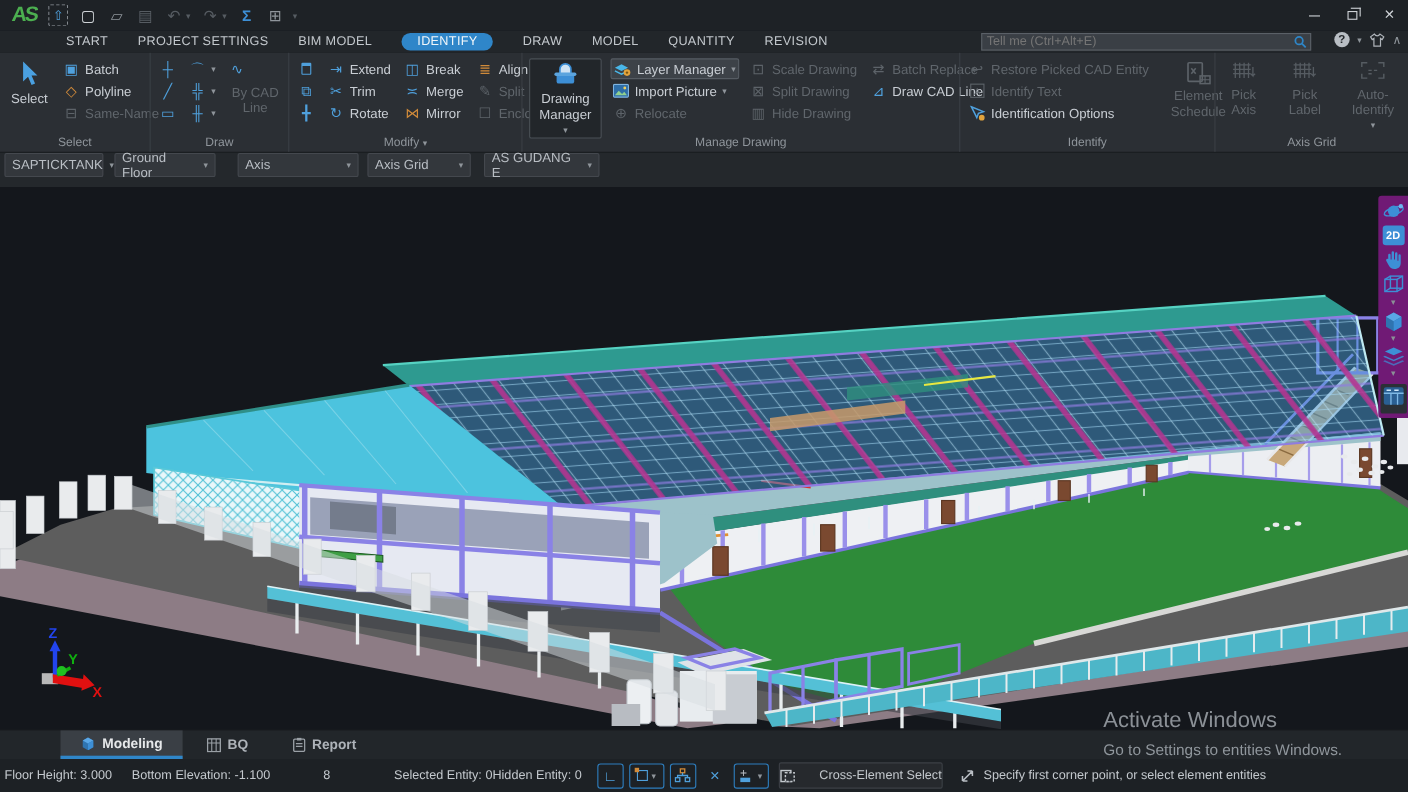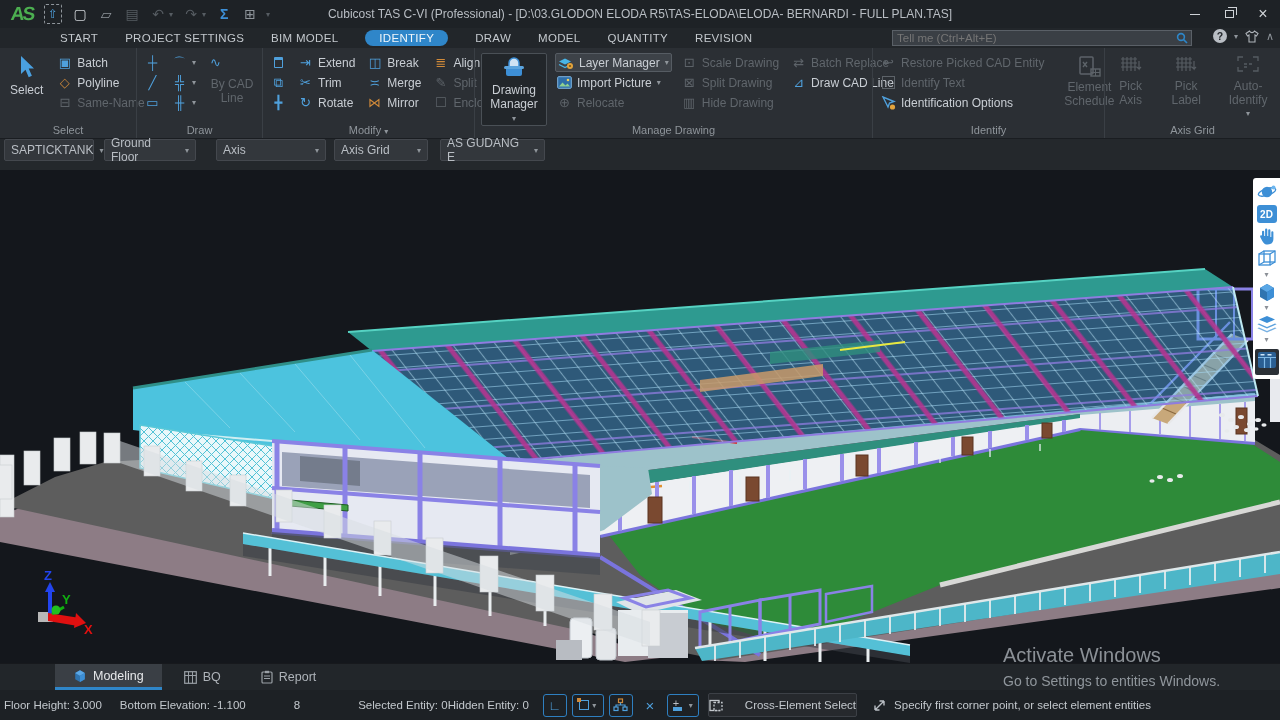--- a/index.html
+++ b/index.html
@@ -52,32 +52,32 @@
   .abox{width:13px;height:13px;border:1px solid #5d6369;color:#5d6369;font-size:9px;display:flex;align-items:center;justify-content:center;margin:0 1px;}
   .wrapl{width:56px;line-height:1.15;}
 
   
   .ctxbar{height:32px;background:#24282c;display:flex;align-items:flex-start;padding-left:2px;border-top:1px solid #1a1d21;}
   .dd{height:22px;background:#33373c;border:1px solid #44484e;border-radius:2px;color:#b9bec4;font-size:12px;display:flex;align-items:center;justify-content:space-between;padding:0 6px;}
   .dd .caret{margin-left:6px;}
 
   
   .viewport{position:relative;height:493px;background:#14171c;overflow:hidden;}
-  .rtb{position:absolute;right:0;top:8px;width:27px;background:#ffffff;border-radius:3px 0 0 3px;display:flex;flex-direction:column;align-items:center;padding:5px 0 4px 0;gap:4px;z-index:10;}
+  .rtb{position:absolute;right:0;top:8px;width:27px;background:#701a75;border-radius:3px 0 0 3px;display:flex;flex-direction:column;align-items:center;padding:5px 0 4px 0;gap:4px;z-index:10;}
   .rtb .sep{font-size:8px;color:#8b9097;line-height:6px;}
   .mode2d{width:20px;height:18px;background:#3d8fd6;border-radius:3px;color:#fff;font-size:10px;font-weight:700;display:flex;align-items:center;justify-content:center;}
   .schedwrap{background:#2b3036;padding:2px;border-radius:2px;margin-top:2px;}
 
   .watermark{position:absolute;left:1003px;top:643px;z-index:60;pointer-events:none;line-height:1.2;}
   .wm1{font-size:20px;color:rgba(160,166,172,.85);}
   .wm2{font-size:14px;color:rgba(150,156,162,.95);margin-top:6px;}
 
   
   .btabs{height:27px;background:#22262a;display:flex;align-items:stretch;padding-left:55px;gap:4px;border-top:1px solid #17191d;}
-  .btab{display:flex;align-items:center;gap:6px;font-size:12.5px;color:#aeb3b9;padding:4px 18px;}
+  .btab{display:flex;align-items:center;gap:6px;font-size:12.5px;color:#aeb3b9;padding:4px 18px;font-weight:bold;}
   .btab.active{background:#3a3f45;color:#e6e8ea;border-bottom:3px solid #2f86c9;}
 
   
   .statusbar{height:30px;background:#1d2125;display:flex;align-items:center;font-size:11.5px;color:#c3c8cd;padding:0 4px;gap:0;}
   .st{white-space:nowrap;}
   .sbtn{width:24px;height:23px;border:1.5px solid #2e7fc0;border-radius:3px;display:flex;align-items:center;justify-content:center;margin-right:5px;color:#4fa0dc;flex:none;}
   .sbtn.wide{width:32px;}
   .sbtn.noborder{border:none;font-size:15px;}
   .xsel{display:flex;align-items:center;gap:22px;border:1px solid #3c4046;background:#26292d;border-radius:2px;height:24px;padding:0 0;margin:0 10px 0 4px;}
   .regico{position:relative;width:10px;height:10px;border:1.3px solid #4fa0dc;}
@@ -98,21 +98,20 @@
       <span class="qi gray">▱</span>
       <span class="qi dis">▤</span>
       <span class="qi dis">↶</span>
         <span class="qcaret">▾</span>
       <span class="qi dis">↷</span>
         <span class="qcaret">▾</span>
       <span class="qi blue">Σ</span>
       <span class="qi gray">⊞</span>
       <span class="qcaret" style="margin-left:-2px">▾</span>
     </div>
-    <div class="apptitle">Cubicost TAS C-VI (Professional) - [D:\03.GLODON ELODA R5\TAS-ELODA\ELODA- BERNARDI - FULL PLAN.TAS]</div>
     <div class="winctl">
       <div class="winbtn">
           <span class="minglyph"></span>
         </div>
       <div class="winbtn">
           <span class="maxglyph"></span>
         </div>
       <div class="winbtn" style="font-size:16px">×</div>
     </div>
   </div>

